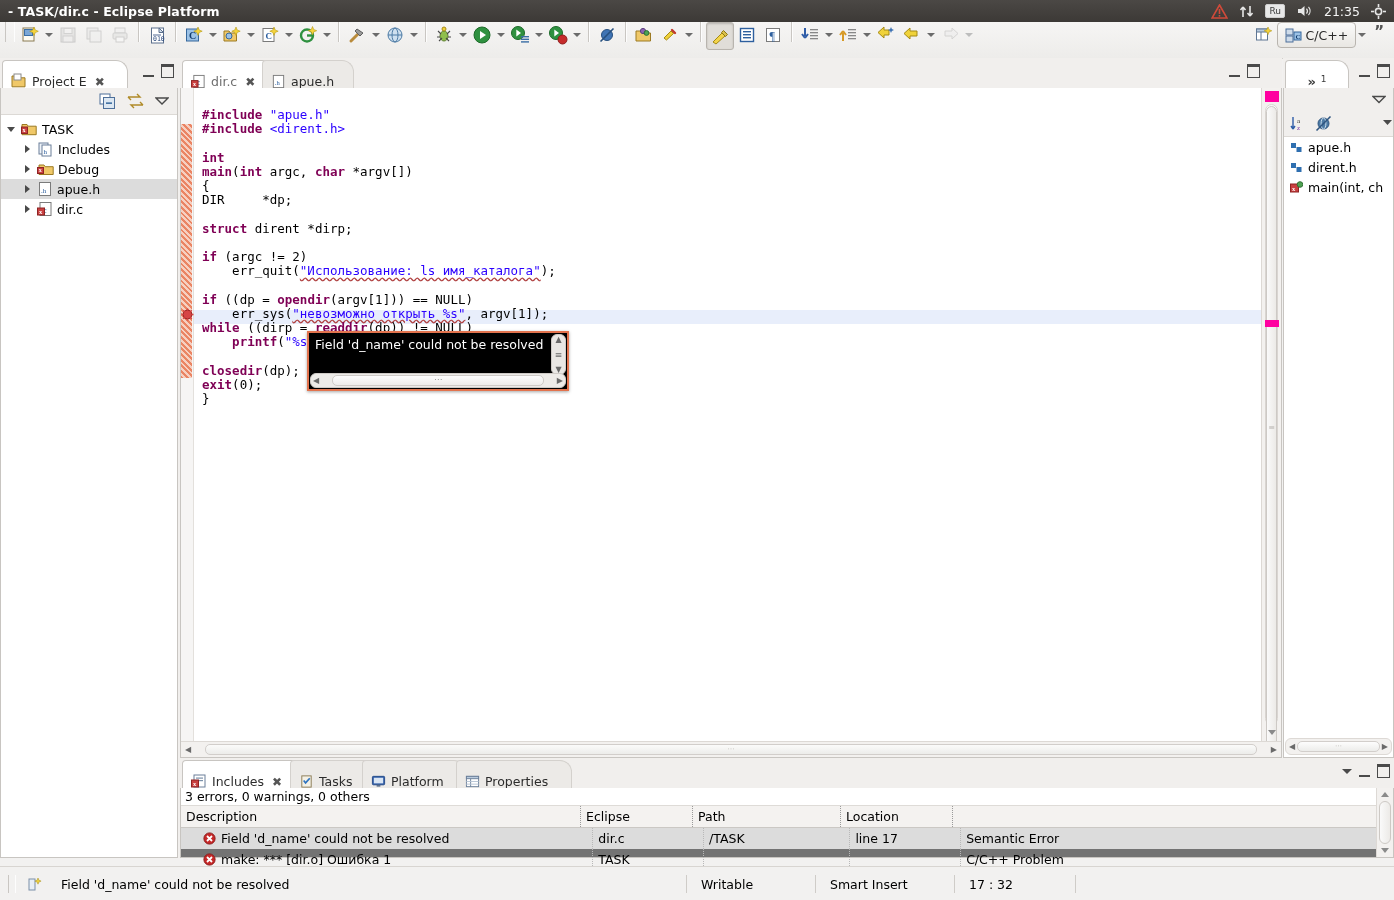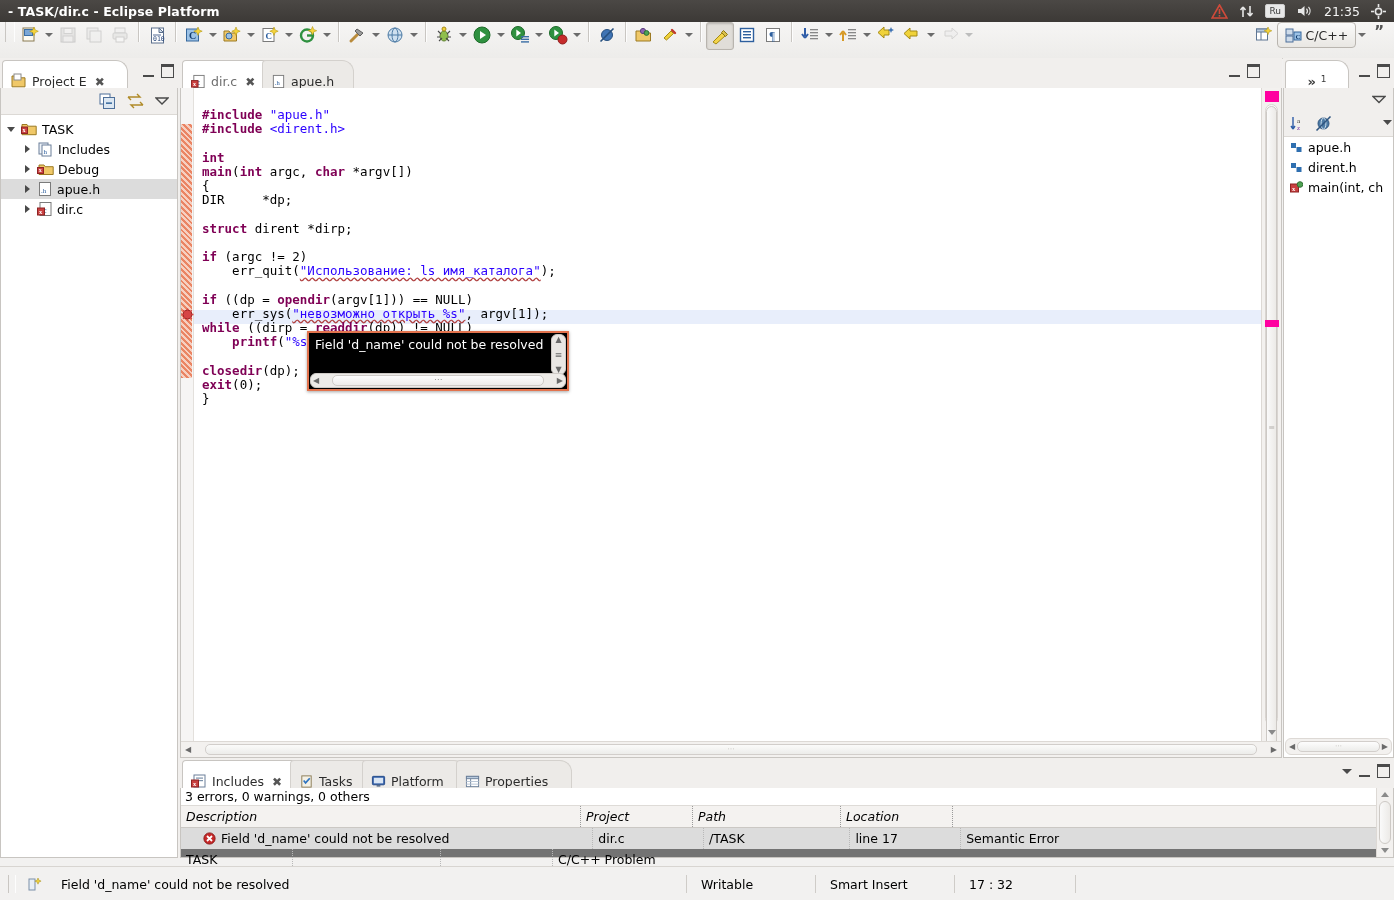--- a/index.html
+++ b/index.html
@@ -121,21 +121,21 @@
   #outline{left:1283px;top:58px;width:111px;height:700px;background:#f1efed;}
   #outline .obody{position:absolute;left:0;top:30px;right:0;bottom:0;background:#fff;border:1px solid #c8c5c1;border-top:none;}
   .otoolbar{height:26px;display:flex;align-items:center;gap:8px;padding-left:6px;background:#f1efed;border-bottom:1px solid #dcd9d5;}
   .orow{display:flex;align-items:center;gap:5px;height:20px;padding-left:6px;font-size:12.5px;white-space:nowrap;}
 
   
   #problems{left:178px;top:758px;width:1216px;height:100px;background:#f1efed;}
   #problems .pbody{position:absolute;left:2px;top:30px;right:0;bottom:0;background:#737373;border:1px solid #c8c5c1;border-top:none;}
   .summary{height:17px;display:flex;align-items:center;padding-left:4px;font-size:12.5px;background:#fff;}
   .thead{display:flex;height:21px;background:#f4f2f0;border-top:1px solid #dedbd7;border-bottom:1px solid #cbc8c4;font-size:12.5px;}
-  .th{display:flex;align-items:center;padding-left:5px;border-right:1px dotted #9a9a9a;font-style:italic;}
+  .th{display:flex;align-items:center;padding-left:5px;border-right:1px dotted #9a9a9a;}
   .trow2{display:flex;height:21px;align-items:center;font-size:12.5px;}
   .trow2.sel{background:#dcdcdc;}
   .td{display:flex;align-items:center;gap:5px;padding-left:5px;border-right:1px dotted #b8b8b8;height:21px;overflow:hidden;white-space:nowrap;}
   .pvscroll{position:absolute;right:0;top:0;width:16px;bottom:0;background:#f3f1ef;border-left:1px solid #ddd9d5;}
 
   
   #statusbar{position:absolute;left:0;top:866px;width:1394px;height:34px;background:#f2f1f0;border-top:1px solid #d8d5d1;
      display:flex;align-items:center;font-size:12.5px;}
   .sgrip{width:6px;height:18px;border-left:1px solid #c9c6c2;border-right:1px solid #fdfdfd;margin-left:8px;}
   .sitem{padding:0 14px;display:flex;align-items:center;}
@@ -805,21 +805,21 @@
         <span class="vbmin"></span>
         <span class="vbmax"></span>
       </div>
     </div>
 
     <div class="pbody">
       <div class="summary">3 errors, 0 warnings, 0 others</div>
 
       <div class="thead">
         <div class="th" style="width:394px;">Description</div>
-        <div class="th" style="width:106px;">Project</div>
+        <div class="th" style="width:106px;">Eclipse</div>
         <div class="th" style="width:142px;">Path</div>
         <div class="th" style="width:106px;">Location</div>
       </div>
 
       <div class="trow2 sel">
         <div class="td" style="width:394px;padding-left:22px;">
           <span class="ico">
             <svg width="13" height="13" viewBox="0 0 13 13">
                 <circle cx="6.5" cy="6.5" r="5.6" fill="#c62828" stroke="#8e1c1c"></circle>
                 <path d="M4 4 L9 9 M9 4 L4 9" stroke="#fff" stroke-width="1.8"></path>
@@ -827,20 +827,29 @@
           </span>
           <span>Field 'd_name' could not be resolved</span>
         </div>
         <div class="td" style="width:106px;">dir.c</div>
         <div class="td" style="width:142px;">/TASK</div>
         <div class="td" style="width:106px;">line 17</div>
         <div class="td" style="width:432px;border-right:none;">Semantic Error</div>
       </div>
 
       <div class="trow2">
+        <div class="td" style="width:394px;padding-left:22px;">
+          <span class="ico">
+            <svg width="13" height="13" viewBox="0 0 13 13">
+                <circle cx="6.5" cy="6.5" r="5.6" fill="#c62828" stroke="#8e1c1c"></circle>
+                <path d="M4 4 L9 9 M9 4 L4 9" stroke="#fff" stroke-width="1.8"></path>
+              </svg>
+          </span>
+          <span>make: *** [dir.o] Ошибка 1</span>
+        </div>
         <div class="td" style="width:106px;">TASK</div>
         <div class="td" style="width:142px;"></div>
         <div class="td" style="width:106px;"></div>
         <div class="td" style="width:432px;border-right:none;">C/C++ Problem</div>
       </div>
 
       <div class="pvscroll">
         <div style="position:absolute;left:2px;right:2px;top:1px;height:11px;display:flex;align-items:center;justify-content:center;">
           <i style="border-left:4px solid transparent;border-right:4px solid transparent;border-bottom:5px solid #8a8a8a;display:block;"></i>
         </div>

